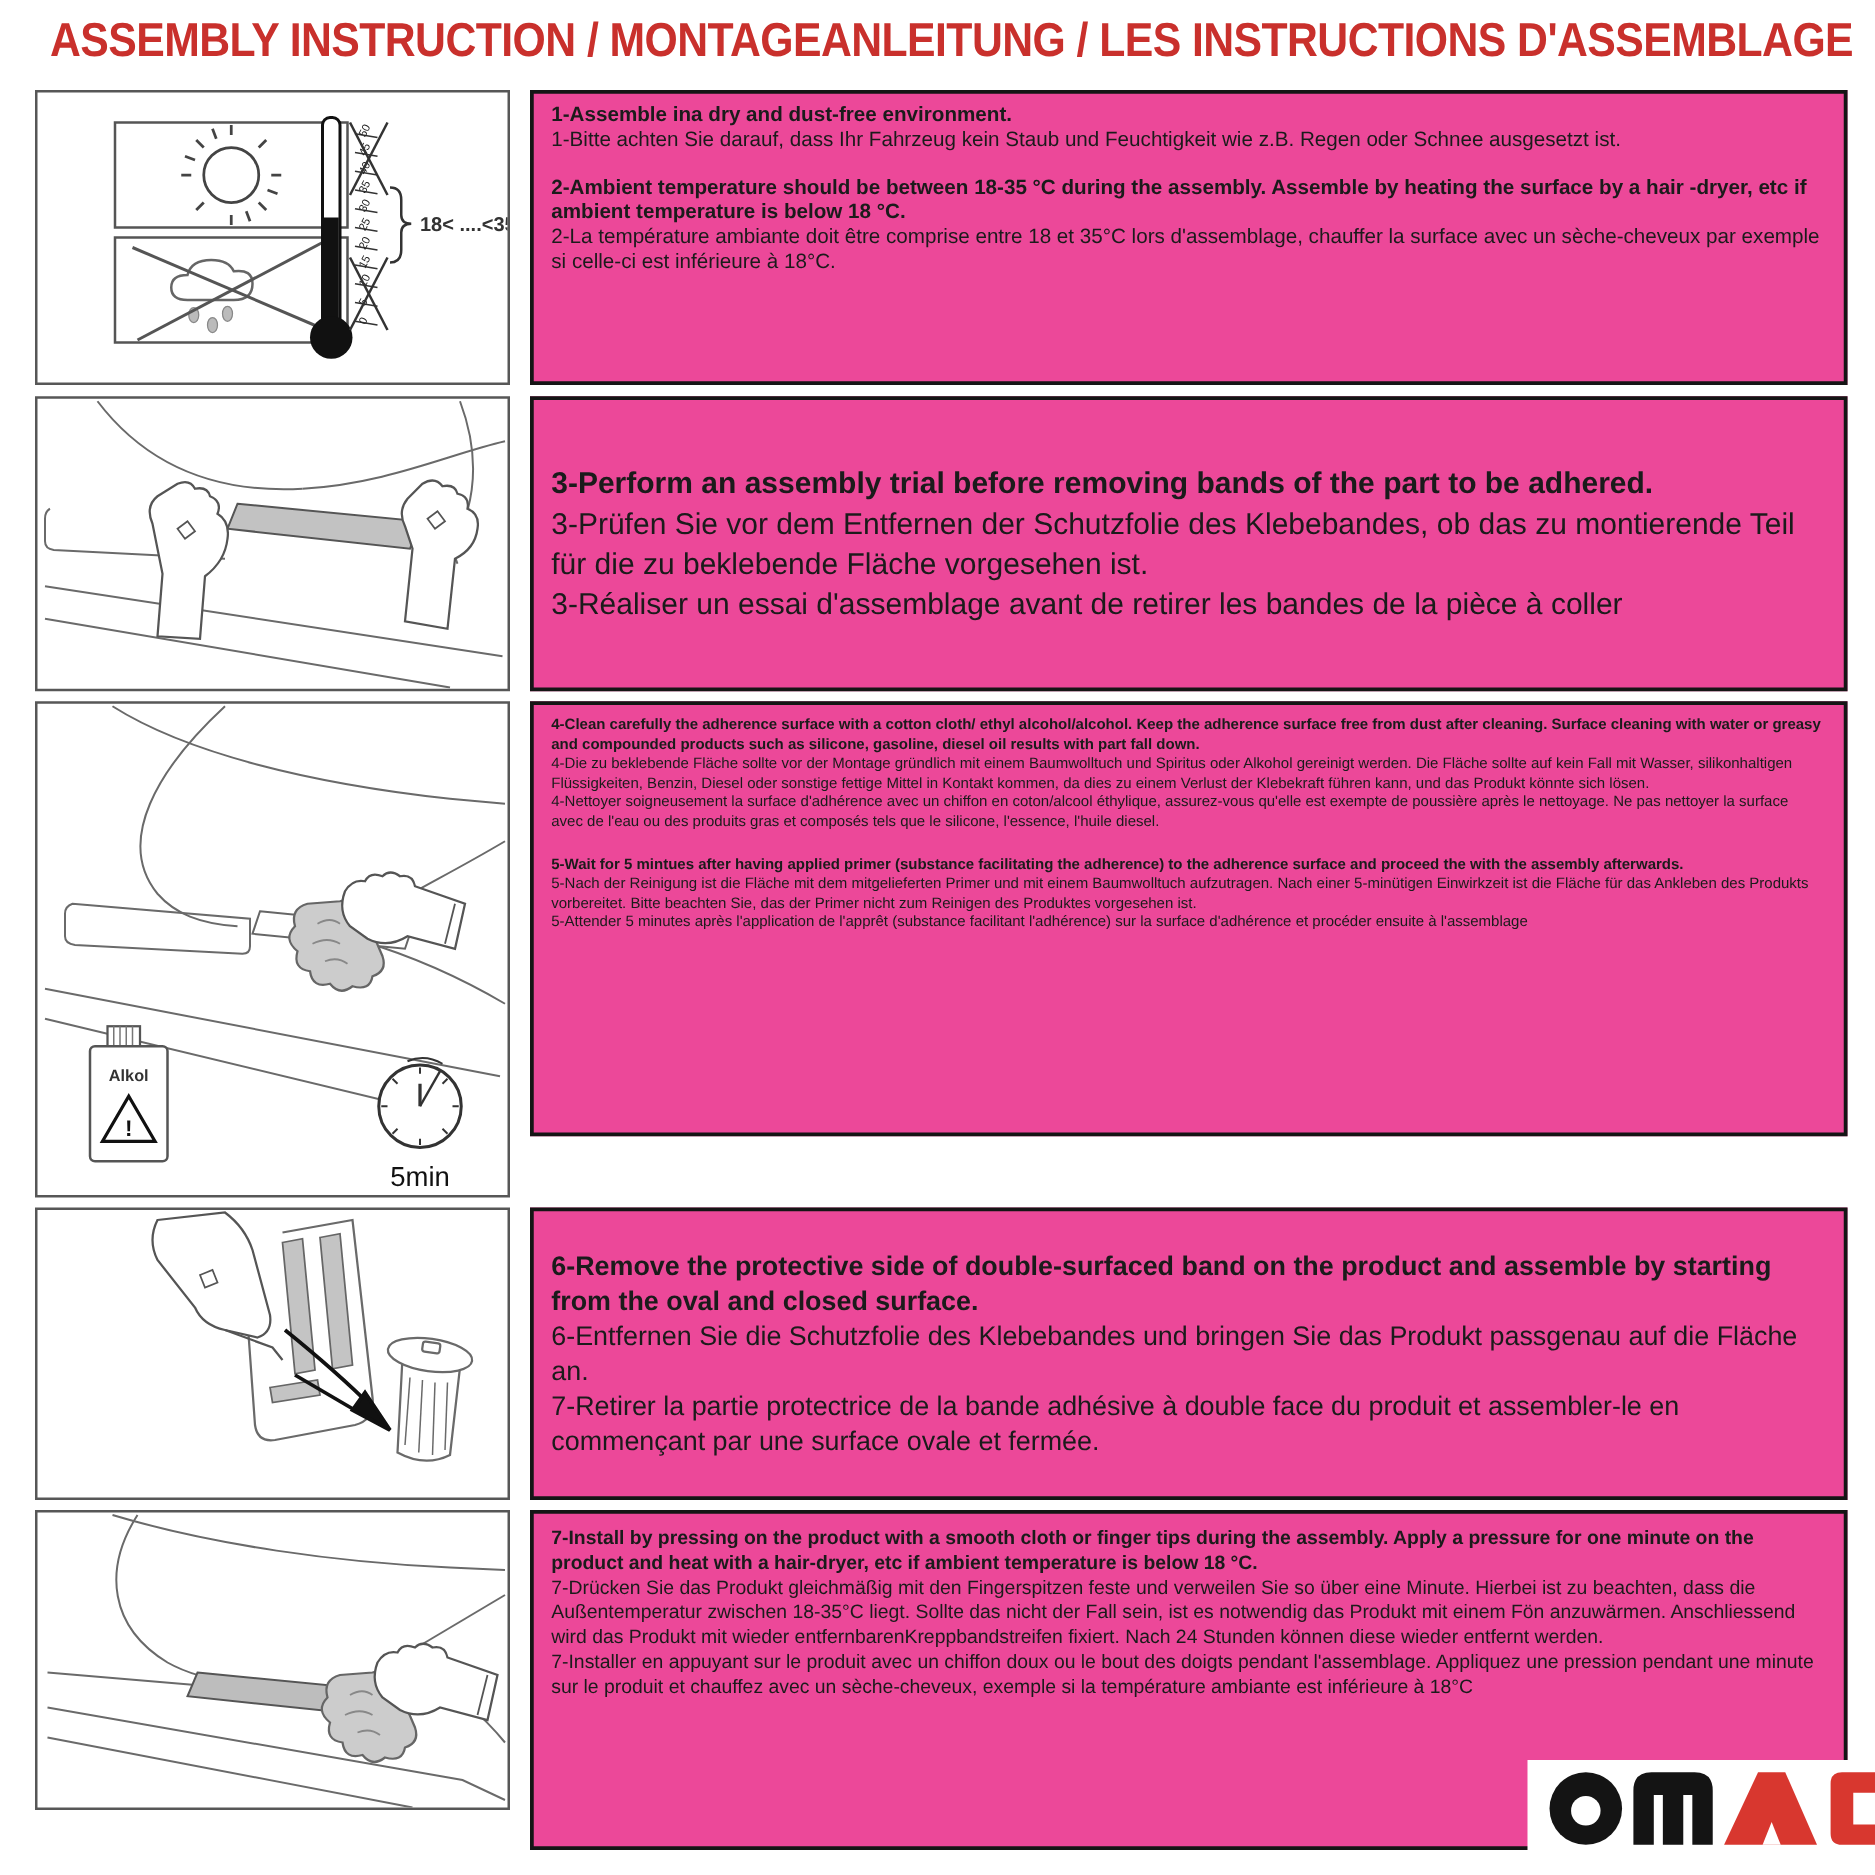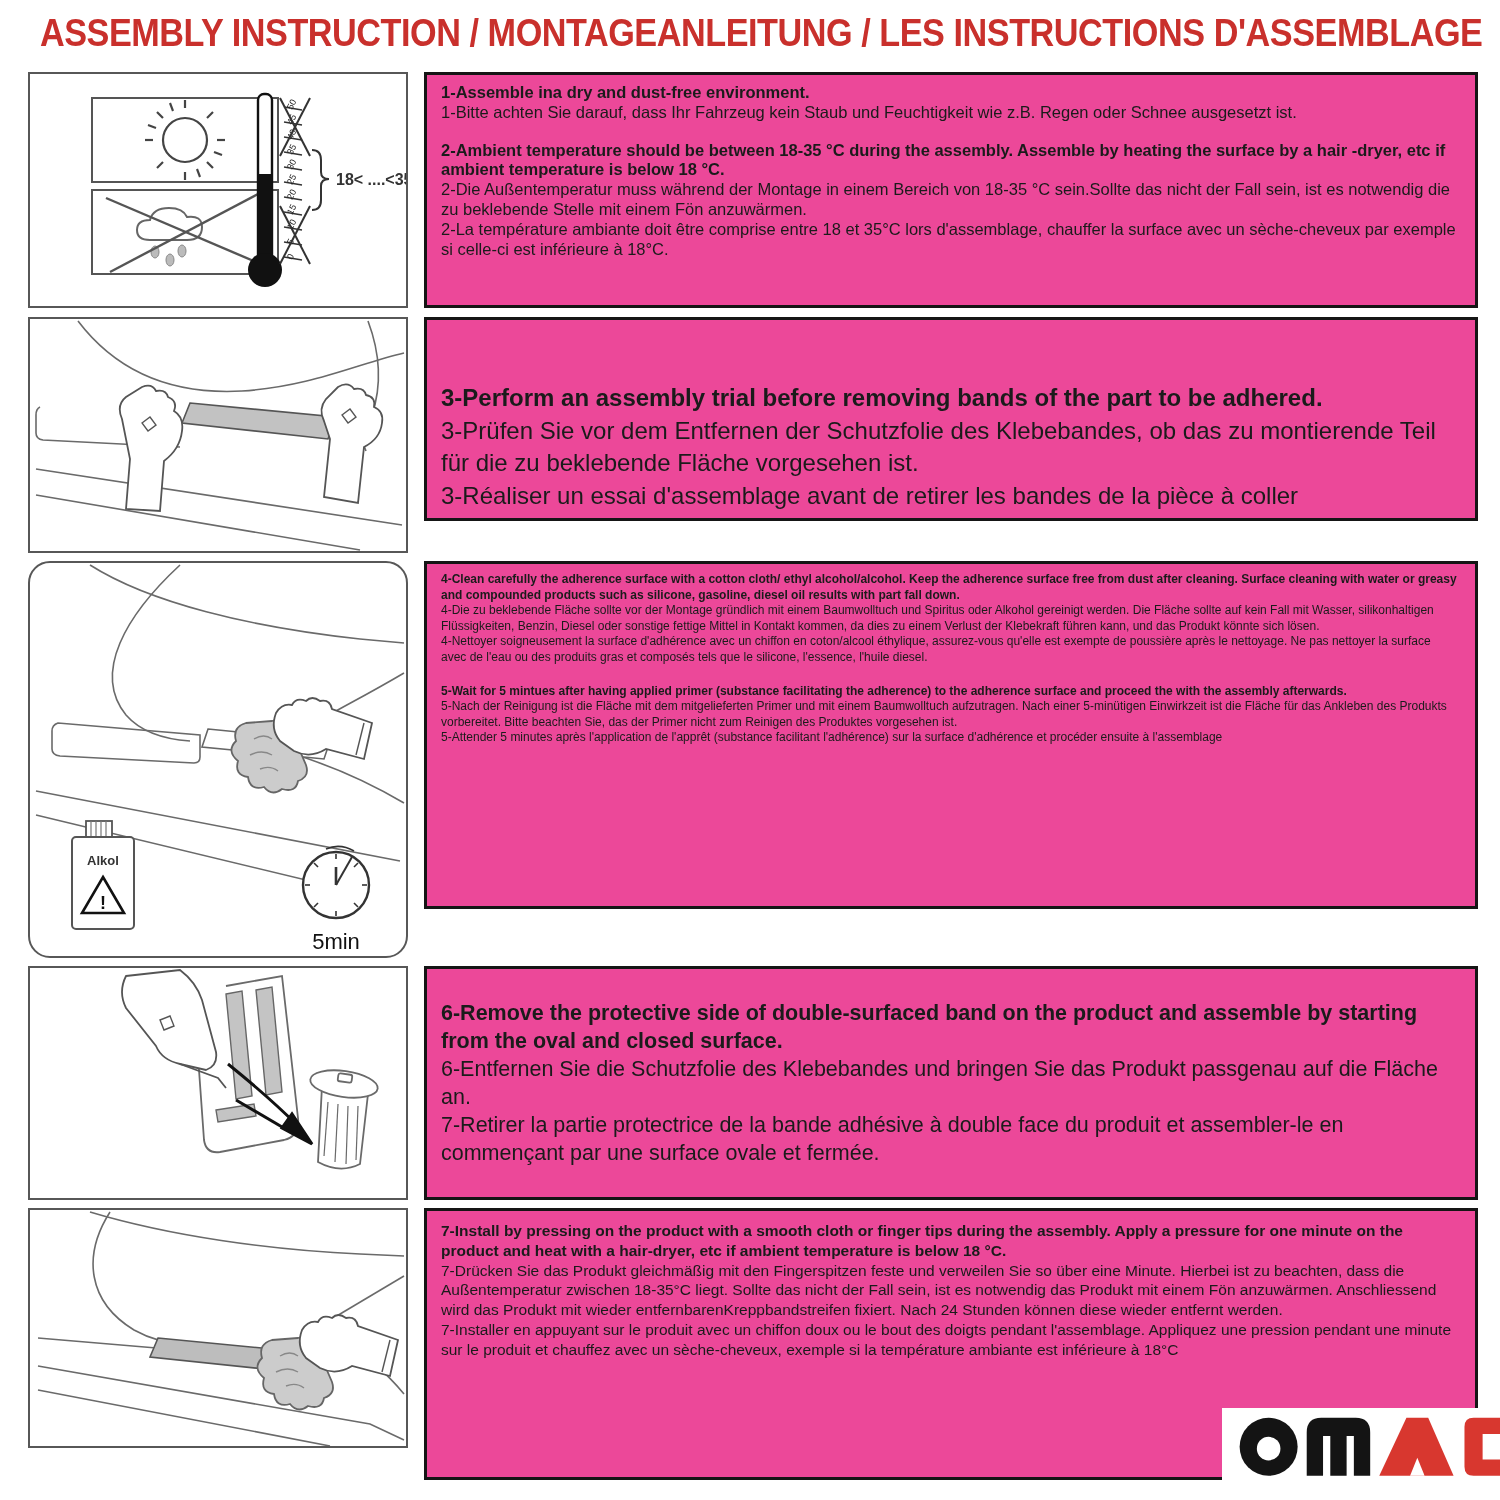--- a/index.html
+++ b/index.html
@@ -18,22 +18,22 @@
     background:#fff;box-sizing:border-box;
   }
   .text-box{
     position:absolute;left:424px;width:1054px;border:3px solid #151515;
     background:#ec4899;box-sizing:border-box;padding:8px 16px 6px 14px;
     display:flex;flex-direction:column;
   }
   .text-box p{margin:0;}
   .b{font-weight:bold;}
   .r1i{top:72px;height:236px;}   .r1t{top:72px;height:236px;font-size:16.5px;line-height:1.2;}
-  .r2i{top:317px;height:236px;}  .r2t{top:317px;height:204px;font-size:24px;line-height:1.35;justify-content:flex-end;}
-  .r3i{top:561px;height:397px;border-radius:22px;}  .r3t{top:561px;height:348px;font-size:12px;line-height:1.3;}
+  .r2i{top:317px;height:236px;}  .r2t{top:317px;height:236px;font-size:24px;line-height:1.35;justify-content:center;}
+  .r3i{top:561px;height:397px;}  .r3t{top:561px;height:348px;font-size:12px;line-height:1.3;}
   .r4i{top:966px;height:234px;}  .r4t{top:966px;height:234px;font-size:21.5px;line-height:1.3;justify-content:center;align-items:flex-end;}
   .r5i{top:1208px;height:240px;} .r5t{top:1208px;height:272px;font-size:15.5px;line-height:1.28;padding-top:10px;}
   .gap{margin-top:18px !important;}
   svg{display:block;width:100%;height:100%;}
   .logo{
     position:absolute;left:1222px;top:1408px;width:272px;height:70px;
     background:#fff;padding:2px 2px 4px 14px;
   }
   svg text{font-family:"Liberation Sans","DejaVu Sans",sans-serif;}
 </style>
@@ -117,21 +117,20 @@
 
       <path d="M282,76 Q291,76 291,86 L291,98 Q291,105 299,105 Q291,105 291,112 L291,126 Q291,136 282,136" fill="none" stroke="#333" stroke-width="2"></path>
       <text x="306" y="111" font-size="16" font-weight="600" fill="#333">18&lt; ....&lt;35 C</text>
     </g>
   </svg>
 </div>
 <div class="text-box r1t">
   <p class="b">1-Assemble ina dry and dust-free environment.</p>
   <p>1-Bitte achten Sie darauf, dass Ihr Fahrzeug kein Staub und Feuchtigkeit wie z.B. Regen oder Schnee ausgesetzt ist.</p>
   <p class="b gap">2-Ambient temperature should be between 18-35 °C  during the assembly. Assemble by heating the surface by a hair -dryer, etc if ambient temperature is below 18 °C.</p>
-  <p>2-Die Außentemperatur muss während der Montage in einem Bereich von 18-35 °C  sein.Sollte das nicht der Fall sein, ist es notwendig die zu beklebende Stelle mit einem Fön anzuwärmen.</p>
   <p>2-La température ambiante doit être comprise entre 18 et 35°C lors d'assemblage, chauffer la surface avec un sèche-cheveux par exemple si celle-ci est inférieure à 18°C.</p>
 </div>
 
 <div class="img-box r2i">
   <svg viewBox="0 0 376 232">
     <g fill="none" stroke="#6a6a6a" stroke-width="1.6">
       <path d="M48,2 C86,52 140,76 212,72"></path>
       <path d="M212,72 C280,68 330,44 374,34"></path>
       <path d="M338,2 C350,34 352,66 342,96 C336,112 330,120 336,132"></path>
       <path d="M10,88 Q6,90 6,96 L6,114 Q6,120 13,121 L150,128"></path>

